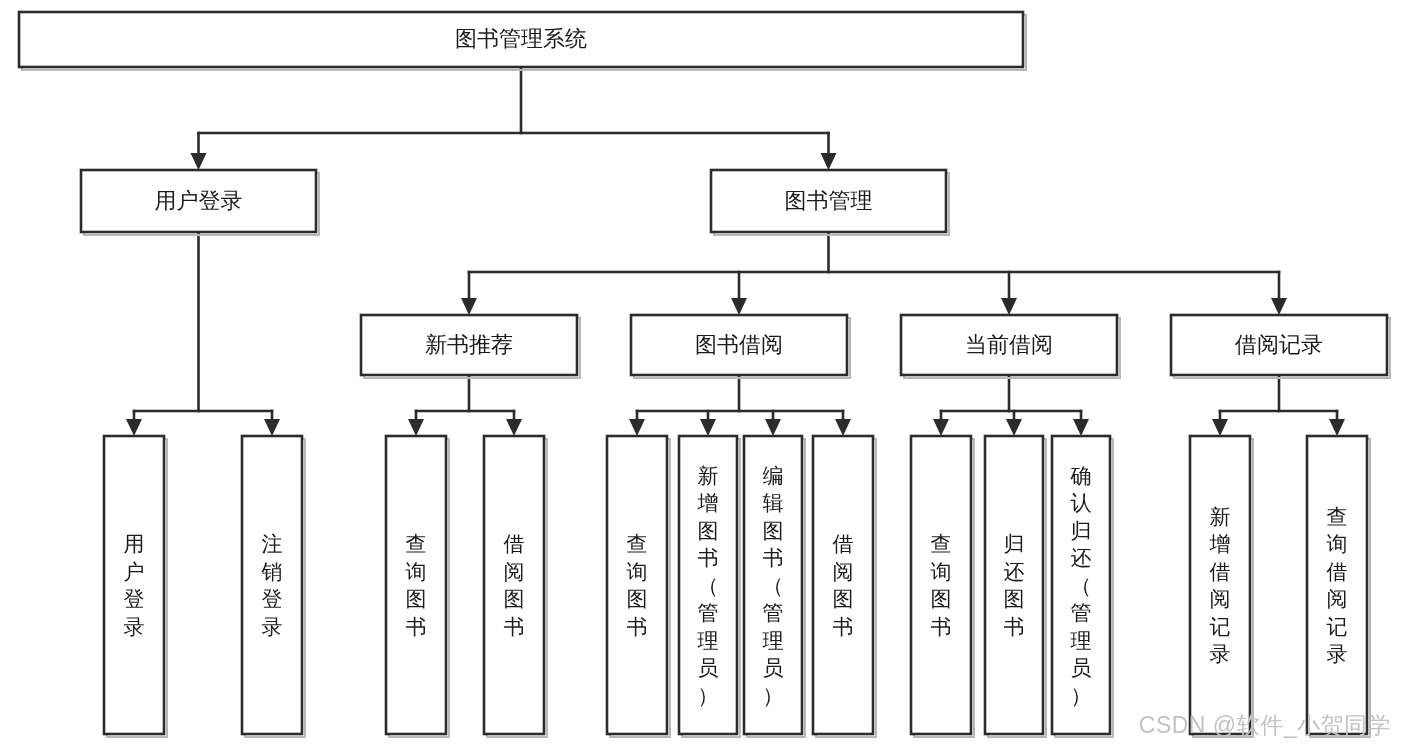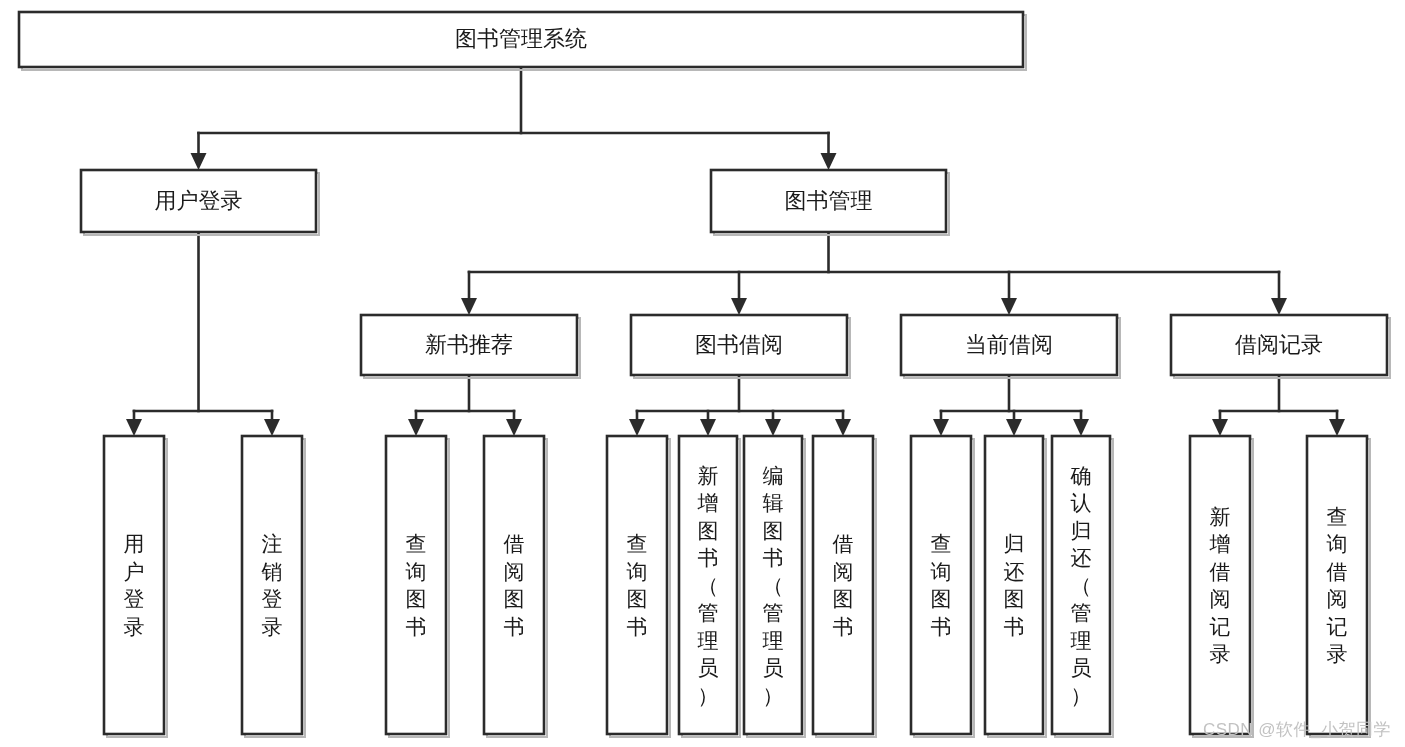--- a/index.html
+++ b/index.html
@@ -58,21 +58,21 @@
     font-family: "Liberation Sans", "DejaVu Sans", sans-serif;
     font-size: 21px;
     fill: #1a1a1a;
     text-anchor: middle;
   }
   .watermark {
     position: absolute;
     right: 14px;
     bottom: 6px;
     font-family: "Liberation Sans", "DejaVu Sans", sans-serif;
-    font-size: 17px;
+    font-size: 23px;
     color: #c2c2c2;
     letter-spacing: 0.5px;
     white-space: nowrap;
     pointer-events: none;
   }
 </style>
 </head>
 <body>
 
 <div id="diagram-root">

